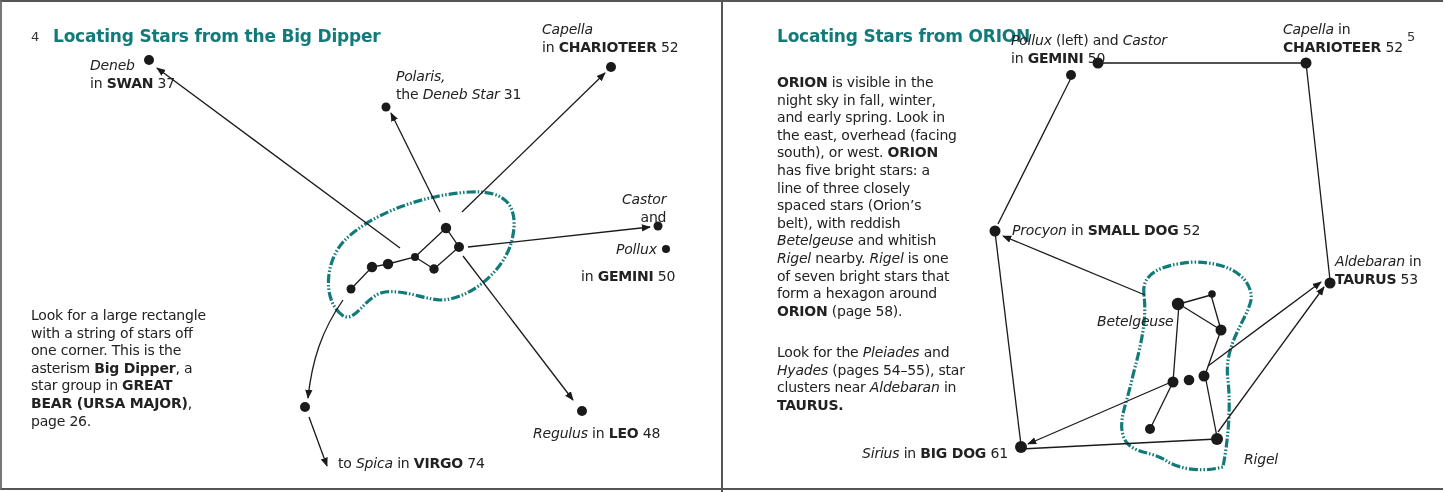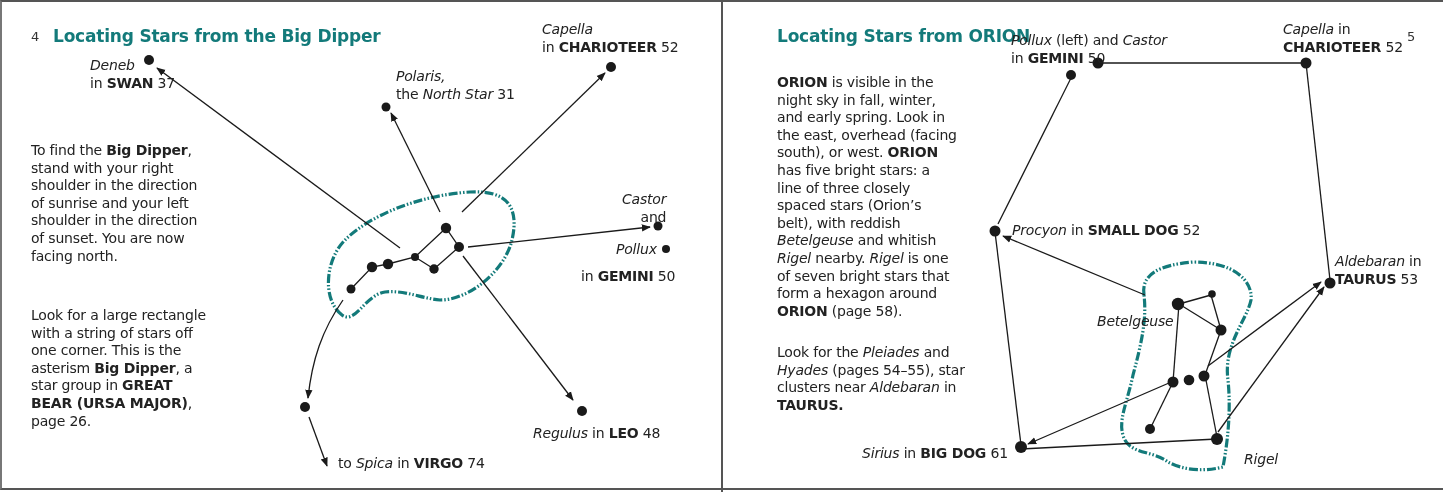--- a/index.html
+++ b/index.html
@@ -64,34 +64,31 @@
       <circle cx="658" cy="226" r="4.5"></circle>
       <circle cx="666" cy="249" r="4"></circle>
       <circle cx="305" cy="407" r="5"></circle>
       <circle cx="582" cy="411" r="5"></circle>
     </g>
   </svg>
 
   <div class="page-num" style="left:31px; top:29px;">4</div>
   <div class="title" style="left:53px; top:26px;">Locating Stars from the Big Dipper</div>
 
-  <div class="para" style="left:31px; top:142px; width:180px;">
-    <span>To find the </span><b>Big Dipper</b><span>, stand with your right shoulder in the direction of sunrise and your left shoulder in the direction of sunset. You are now facing north.</span>
-  </div>
   <div class="para" style="left:31px; top:307px; width:185px;">
     <span>Look for a large rectangle with a string of stars off one corner. This is the asterism </span><b>Big Dipper</b><span>, a star group in </span><b>GREAT BEAR (URSA MAJOR)</b><span>, page 26.</span>
   </div>
 
   <div class="lbl" style="left:90px; top:56px;">
     <i>Deneb</i><br>
     <span>in</span> <b>SWAN</b> <span>37</span>
   </div>
   <div class="lbl" style="left:396px; top:67px;">
     <i>Polaris,</i><br>
-    <span>the</span> <i>North Star</i> <span>31</span>
+    <span>the</span> <i>Deneb Star</i> <span>31</span>
   </div>
   <div class="lbl" style="left:542px; top:20px;">
     <i>Capella</i><br>
     <span>in</span> <b>CHARIOTEER</b> <span>52</span>
   </div>
   <div class="lbl" style="left:622px; top:190px; text-align:right;">
     <i>Castor</i><br>
     <span>and</span>
   </div>
   <div class="lbl" style="left:616px; top:240px;">

